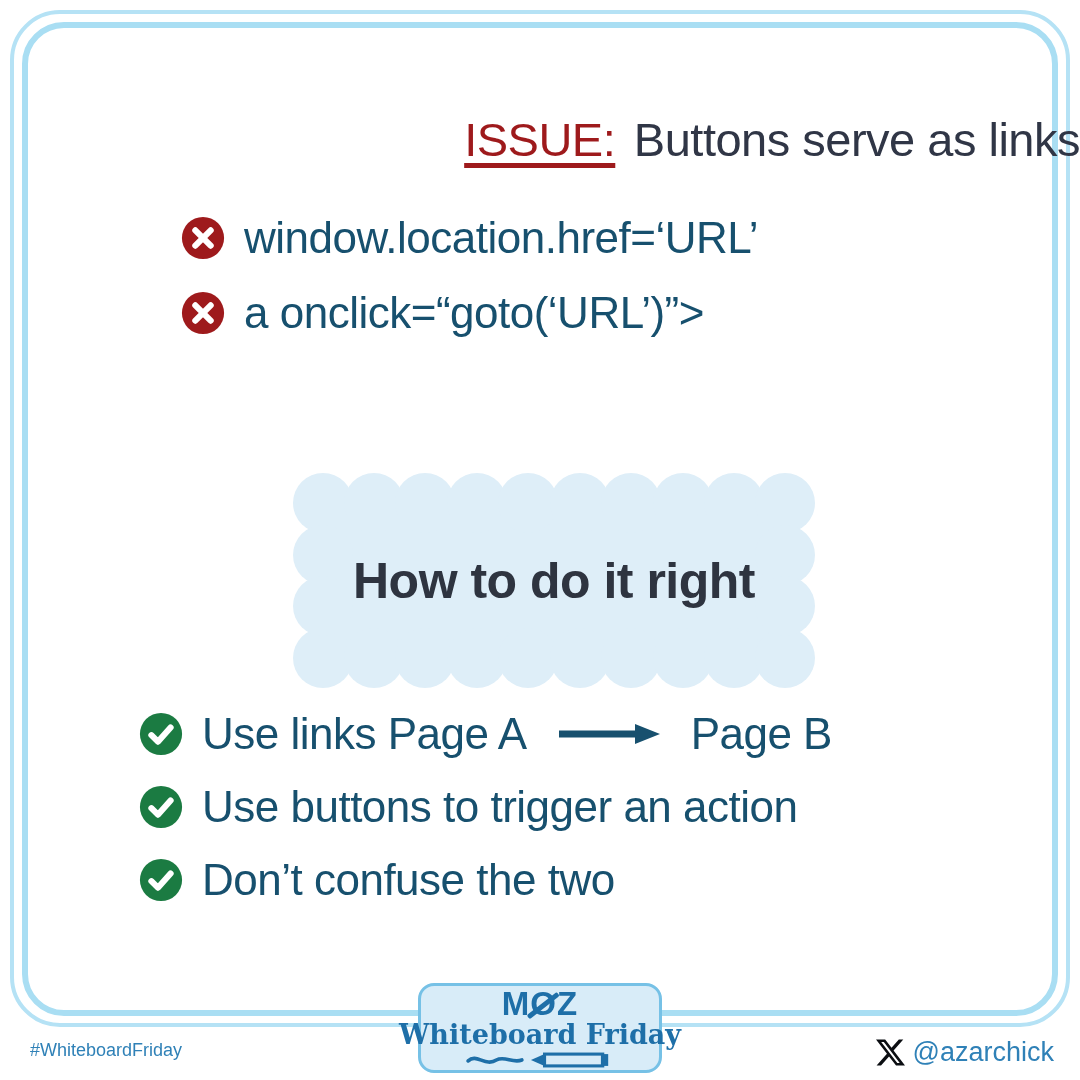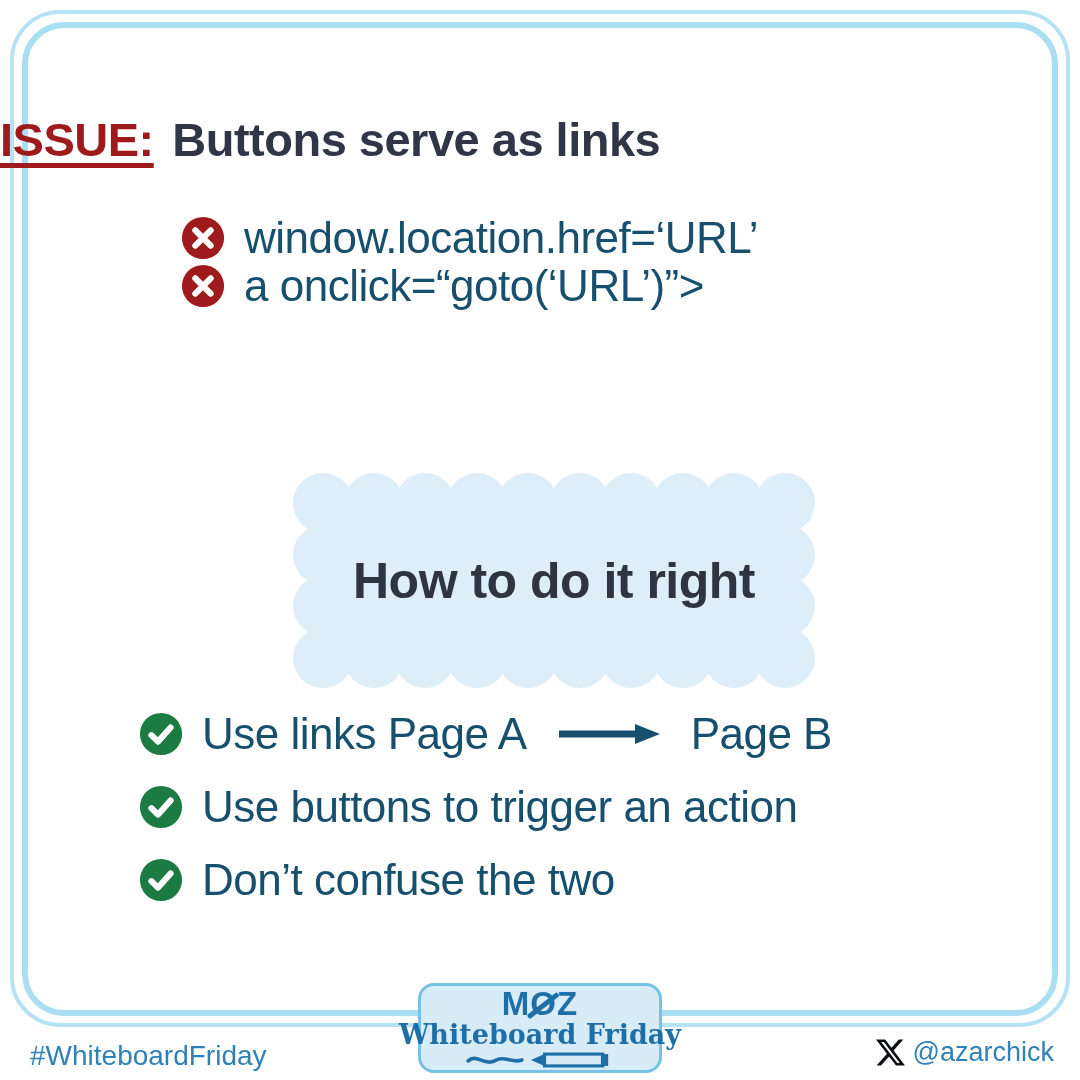--- a/index.html
+++ b/index.html
@@ -25,35 +25,35 @@
   .frame-outer{
     position:absolute;left:10px;top:10px;right:10px;bottom:53px;
     border:4px solid var(--frame-blue);border-radius:50px;
   }
   .frame-inner{
     position:absolute;left:22px;top:22px;right:22px;bottom:64px;
     border:6px solid var(--frame-blue-2);border-radius:42px;
   }
   
   .title{
-    position:absolute;top:112px;left:0;width:100%;text-align:left;
-    font-size:47px;font-weight:700;color:var(--navy);letter-spacing:-0.5px;
+    position:absolute;top:112px;left:0;width:100%;text-align:right;
+    font-size:47px;font-weight:400;color:var(--navy);letter-spacing:-0.5px;
     white-space:nowrap;
   }
   .issue{
     color:var(--red);
     text-decoration:underline;
     text-decoration-thickness:5px;
     text-underline-offset:7px;
     padding-right:6px;
   }
   
   .code-block{
     position:absolute;left:180px;top:214px;
-    display:flex;flex-direction:column;
+    display:flex;flex-direction:column;gap:27px;
   }
   .row{display:flex;align-items:center;gap:18px;}
   .row .txt{
     font-size:44px;color:var(--teal);letter-spacing:-0.5px;white-space:nowrap;
     line-height:48px;
   }
   .badge-icon{width:46px;height:46px;flex:0 0 46px;}
   .gu{
     text-decoration:underline;
     text-decoration-color:var(--green-underline);
@@ -74,21 +74,21 @@
   
   .checklist{
     position:absolute;left:138px;top:710px;
     display:flex;flex-direction:column;gap:25px;text-align:center;
   }
   .checklist .txt{font-size:44px;color:var(--teal);letter-spacing:-0.5px;white-space:nowrap;line-height:48px;}
   .arrow{margin:0 12px;}
   
   .hashtag{
     position:absolute;left:30px;top:1040px;
-    font-size:28px;color:var(--footer-blue);
+    font-size:18px;color:var(--footer-blue);
   }
   .handle-wrap{
     position:absolute;right:26px;top:1037px;
     display:flex;align-items:center;gap:8px;
   }
   .handle{font-size:27px;color:var(--footer-blue);text-align:center;}
   
   .moz-badge{
     position:absolute;left:calc(50% - 122px);top:983px;width:244px;height:90px;
     background:var(--badge-bg);border:3px solid var(--badge-border);

